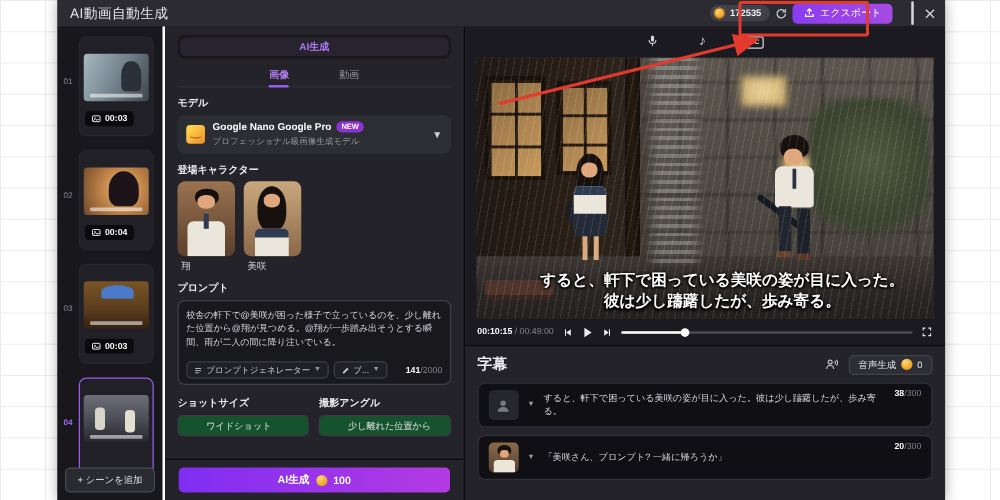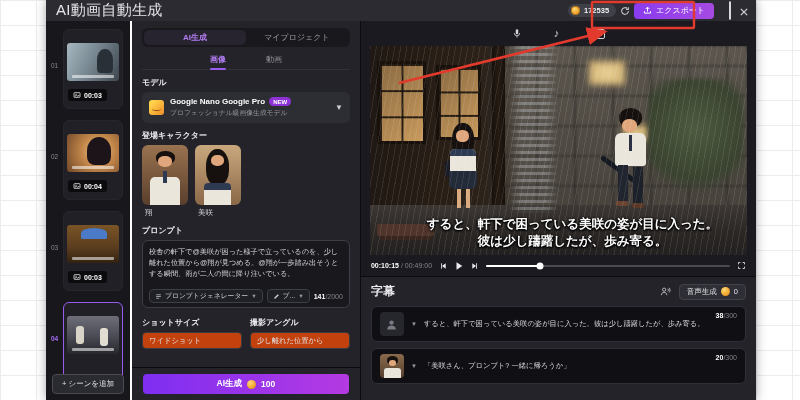--- a/index.html
+++ b/index.html
@@ -3,21 +3,21 @@
 <meta charset="utf-8">
 <style>
   *{margin:0;padding:0;box-sizing:border-box;}
   html,body{width:800px;height:400px;background:#fff;font-family:"Liberation Sans",sans-serif;}
   .desktop{position:relative;width:800px;height:400px;overflow:hidden;background:#fff;
     background-image:linear-gradient(#ececec 1px,transparent 1px),linear-gradient(90deg,#ececec 1px,transparent 1px);
     background-size:36px 25px;}
   .app{position:absolute;left:46px;top:0;width:710px;height:400px;background:#1d1d23;display:flex;flex-direction:column;box-shadow:0 0 10px rgba(0,0,0,.35);}
   
   .titlebar{flex:0 0 21px;background:#2b2b31;display:flex;align-items:center;padding:0 8px 0 10px;position:relative;z-index:2;}
-  .app-title{font-size:15px;color:#e4e4e8;letter-spacing:.3px;}
+  .app-title{font-size:11px;color:#e4e4e8;letter-spacing:.3px;}
   .tb-right{margin-left:auto;display:flex;align-items:center;gap:4px;}
   .credits{display:flex;align-items:center;gap:4px;background:#404048;border-radius:8px;padding:2px 7px 2px 3px;}
   .coin{width:9px;height:9px;border-radius:50%;background:radial-gradient(circle at 35% 30%,#ffd976,#f0a52e 60%,#c97b1d);box-shadow:inset 0 0 0 1px #b06f18;flex:0 0 9px;}
   .credits-val{font-size:7.5px;color:#f0f0f2;font-weight:bold;}
   .tb-icon{color:#c4c4ca;display:flex;align-items:center;}
   .export-btn{display:flex;align-items:center;gap:4px;height:16px;padding:0 9px;border:none;border-radius:4px;background:linear-gradient(90deg,#8a3cf0,#a64ae2);color:#fff;font-size:8px;cursor:pointer;}
   .winctl{display:flex;align-items:center;gap:9px;margin-left:2px;color:#d8d8dc;}
   .g-min{width:8px;height:2px;background:#d8d8dc;}
   .g-max{width:7px;height:7px;border:1.3px solid #d8d8dc;border-radius:1px;}
   
@@ -71,21 +71,21 @@
   .char-name{font-size:7.5px;color:#d4d4da;margin:3px 0 0 3px;}
   .prompt-box{background:#18181d;border:1px solid #3e3e47;border-radius:6px;padding:5px 6px 4px;}
   .prompt-text{font-size:7.2px;line-height:1.55;color:#d6d6dc;min-height:40px;}
   .prompt-tools{display:flex;align-items:center;gap:4px;margin-top:3px;}
   .tool-btn{display:flex;align-items:center;gap:3px;background:#1f1f26;border:1px solid #3e3e47;border-radius:4px;height:14px;padding:0 5px;font-size:6.8px;color:#cfcfd6;white-space:nowrap;cursor:pointer;}
   .tool-caret{font-size:5.5px;color:#9a9aa2;}
   .char-count{margin-left:auto;font-size:7px;color:#fff;font-weight:bold;white-space:nowrap;}
   .dim{color:#84848c;font-weight:normal;}
   .fields-row{display:flex;gap:8px;margin-top:2px;}
   .field{flex:1;min-width:0;}
-  .field-input{background:#c2410c;border:1px solid #3a3a42;border-radius:4px;height:17px;display:flex;align-items:center;padding:0 6px;font-size:7.3px;color:#e2e2e8;white-space:nowrap;overflow:hidden;}
+  .field-input{background:#14532d;border:1px solid #3a3a42;border-radius:4px;height:17px;display:flex;align-items:center;padding:0 22px;font-size:7.3px;color:#e2e2e8;white-space:nowrap;overflow:hidden;}
   .gen-footer{position:absolute;left:0;right:0;bottom:0;height:33px;border-top:1px solid #0c0c0f;display:flex;align-items:center;padding:0 11px;}
   .generate-btn{flex:1;height:20px;border:none;border-radius:4px;background:linear-gradient(90deg,#7e2ef2,#b43ae2);display:flex;align-items:center;justify-content:center;gap:5px;color:#fff;font-size:8.5px;font-weight:bold;cursor:pointer;}
   .coin-s{width:9px;height:9px;border-radius:50%;background:radial-gradient(circle at 35% 30%,#ffd976,#f0a52e 60%,#c97b1d);flex:0 0 9px;}
   
   .preview-panel{flex:1;display:flex;flex-direction:column;background:#1a1a20;min-width:0;}
   .media-icons{flex:0 0 25px;display:flex;align-items:center;justify-content:center;gap:32px;color:#d6d6da;}
   .cc-box{width:14px;height:10px;border:1px solid #d6d6da;border-radius:2px;font-size:5.5px;font-weight:bold;display:flex;align-items:center;justify-content:center;}
   .note{font-size:11px;line-height:1;}
   .video-wrap{flex:0 0 209px;margin:0 9px;position:relative;overflow:hidden;background:#2c2926;}
   .v-bldg-right{position:absolute;left:34%;top:0;right:0;height:82%;
@@ -237,21 +237,20 @@
           <div class="scene-card">
             <div class="thumb t4"></div>
           </div>
         </div>
         <button class="add-scene">+ シーンを追加</button>
       </aside>
 
       <section class="gen-panel">
         <div class="tabs">
           <div class="tab active">AI生成</div>
-          <div class="tab">マイプロジェクト</div>
         </div>
         <div class="subtabs">
           <div class="subtab active">画像</div>
           <div class="subtab">動画</div>
         </div>
 
         <div class="sec-label">モデル</div>
         <div class="model-card">
           <div class="model-icon"></div>
           <div class="model-main">

